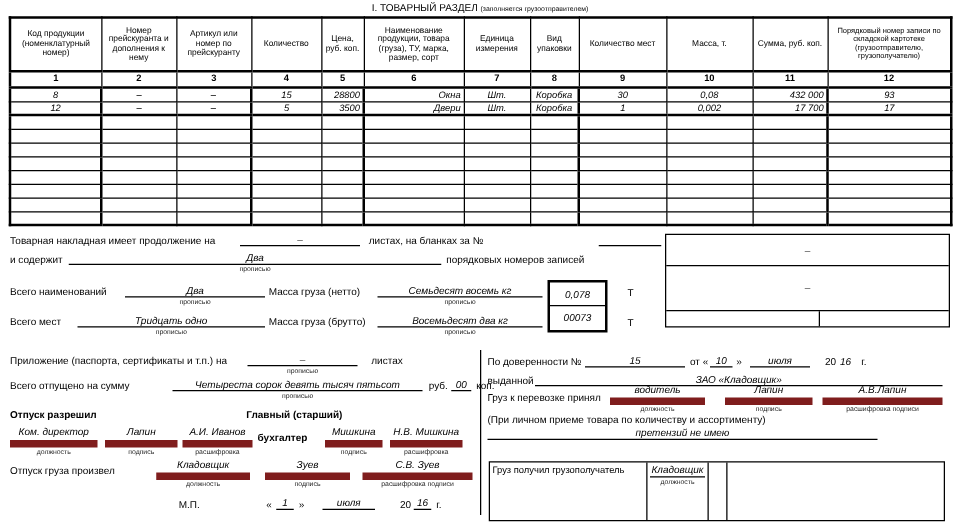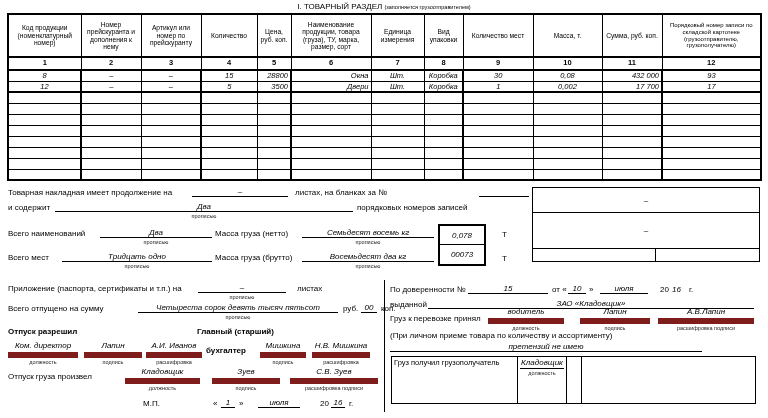--- a/index.html
+++ b/index.html
@@ -36,21 +36,21 @@
   
   .mbox{position:absolute;left:438px;top:224px;width:48px;border:2px solid #000}
   .mbox .mcell{height:19px;line-height:19px;text-align:center;font-style:italic;font-size:8px}
   .mbox .mcell:first-child{border-bottom:1px solid #000}
   
   .sig{position:absolute;text-align:center}
   .sig .val{border-bottom:6px solid #7f1d1d;font-style:italic;font-size:8px;display:flex;align-items:flex-end;justify-content:center;line-height:1.1;min-height:20px;padding-bottom:1px}
   .sig.s1 .val{min-height:12px}
   .sig .lbl{font-size:5.5px;padding-top:1px;color:#222}
   
-  .gbox{position:absolute;left:391px;top:356px;width:365px;height:48px;border:1px solid #000;display:flex}
+  .gbox{position:absolute;left:391px;top:369px;width:365px;height:48px;border:1px solid #000;display:flex}
   .gcell{border-right:1px solid #000;position:relative;padding:1px 2px}
   .gcell:last-child{border-right:none}
   .gcell .val{font-style:italic;font-size:8px;text-align:center;border-bottom:1px solid #000;padding-bottom:1px;white-space:nowrap}
   .gcell .lbl{font-size:5.5px;text-align:center;padding-top:1px;color:#222}
   .vsep{position:absolute;border-left:1px solid #000}
 </style>
 </head>
 <body>
 
 <div class="abs ctr" style="left:0;right:0;top:2px">

